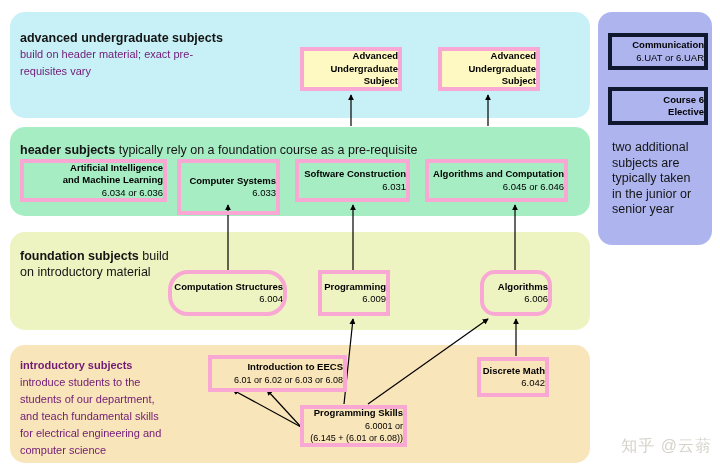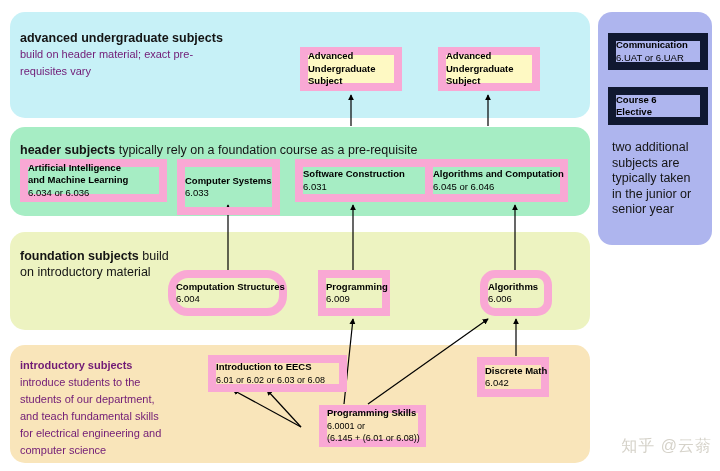--- a/index.html
+++ b/index.html
@@ -13,43 +13,43 @@
   #band-header     { top:127px; height:89px;  background:#a6edc4; }
   #band-foundation { top:232px; height:98px;  background:#edf3c1; }
   #band-intro      { top:345px; height:118px; background:#f9e5ba; }
   #side-panel { position:absolute; left:598px; top:12px; width:114px; height:233px;
                 background:#aeb5ee; border-radius:14px; }
 
   .bh { position:absolute; font-size:12.5px; line-height:16px; color:#141414; }
   .bh .b { font-weight:bold; }
   .desc { font-size:11px; line-height:17px; color:#701a75; }
 
-  .box { position:absolute; border:8px solid #f9a8d4; display:flex; flex-direction:column;
-         align-items:flex-start; justify-content:center; text-align:center;
+  .box { position:absolute; border:4px solid #f9a8d4; display:flex; flex-direction:column;
+         align-items:flex-end; justify-content:center; text-align:center;
          font-size:9.5px; line-height:12.5px; background:transparent; color:#000; }
   .box .t { font-weight:bold; white-space:nowrap; }
   .box .c { white-space:nowrap; }
   .box.white { background:#fef9c3; }
   .box.small-code .c { font-size:9px; }
 
   
   #b-adv1 { left:300px; top:47px; width:102px; height:44px; }
   #b-adv2 { left:438px; top:47px; width:102px; height:44px; }
   
   #b-aiml { left:20px;  top:159px; width:147px; height:43px; }
   #b-csys { left:177px; top:159px; width:103px; height:56px; }
-  #b-swc  { left:295px; top:159px; width:138px; height:43px; }
+  #b-swc  { left:295px; top:159px; width:115px; height:43px; }
   #b-algc { left:425px; top:159px; width:143px; height:43px; }
   
   #b-cstr { left:168px; top:270px; width:119px; height:46px;border-radius:20px; }
   #b-prog { left:318px; top:270px; width:72px;  height:46px; }
   #b-alg  { left:480px; top:270px; width:72px;  height:46px;border-radius:15px; }
   
   #b-eecs { left:208px; top:355px; width:139px; height:37px; }
-  #b-pskl { left:300px; top:405px; width:107px; height:42px;margin-left:19px; }
+  #b-pskl { left:300px; top:405px; width:107px; height:42px; }
   #b-dmat { left:477px; top:357px; width:72px;  height:40px; }
   
   #b-comm { left:608px; top:33px; width:100px; height:37px; border-color:#101830; }
   #b-elec { left:608px; top:87px; width:100px; height:38px; border-color:#101830; }
 
   #h-advanced   { left:20px; top:30px; }
   #h-header     { left:20px; top:134px;margin-top:8px; }
   #h-foundation { left:20px; top:248px; }
   #h-intro      { left:20px; top:357px; }
   #side-note    { position:absolute; left:612px; top:140px; font-size:12.5px; line-height:15.5px; color:#141414; }

